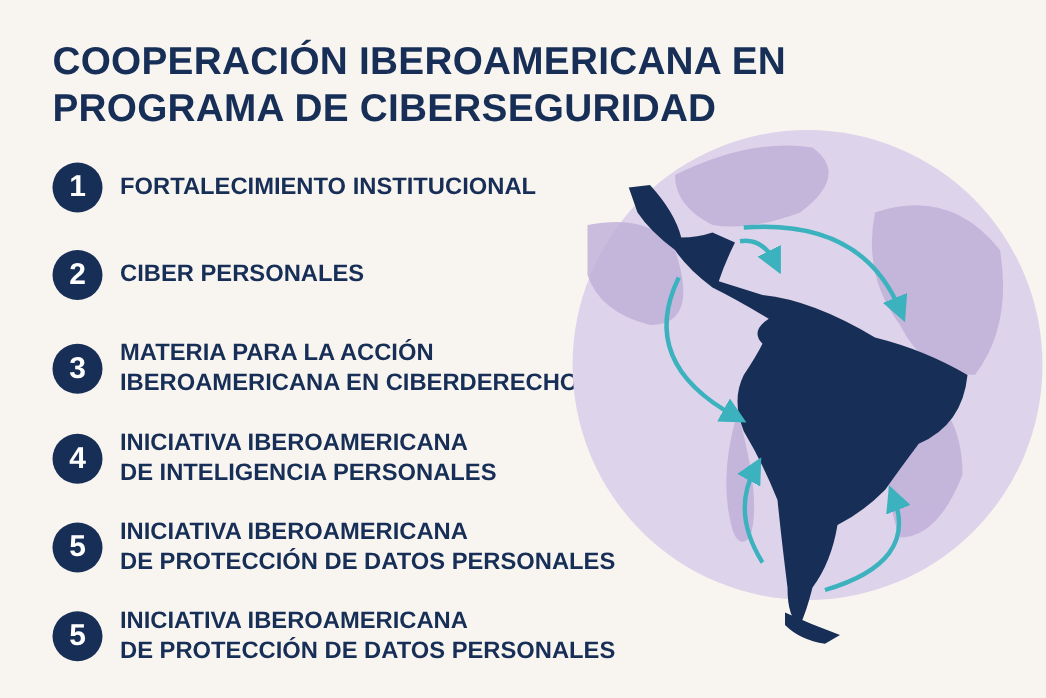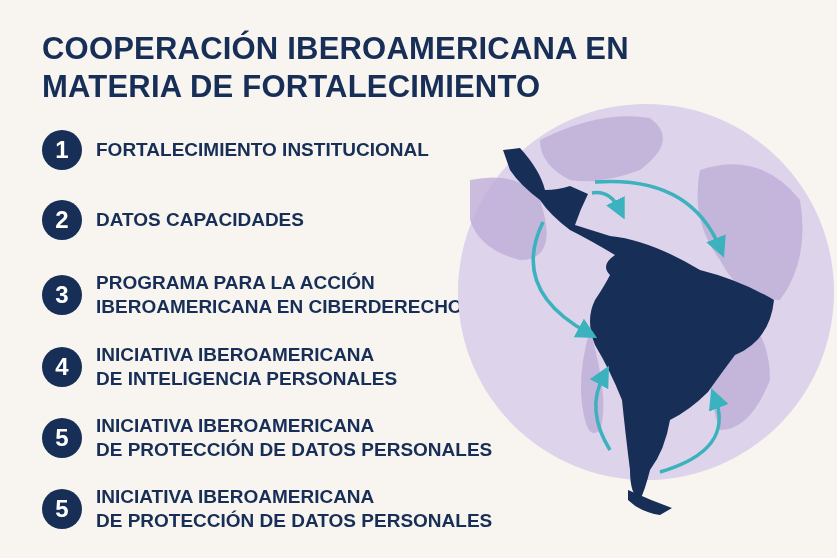--- a/index.html
+++ b/index.html
@@ -10,40 +10,40 @@
   .item { position:absolute; left:0; display:flex; align-items:center; }
   .num { width:40px; height:40px; border-radius:50%; background:#172e57; color:#fff; font-size:24px; font-weight:bold; display:flex; align-items:center; justify-content:center; flex-shrink:0; }
   .txt { margin-left:14px; font-size:19px; font-weight:bold; line-height:24px; white-space:nowrap; }
   .map { position:absolute; left:440px; top:90px; width:397px; height:468px; }
 </style>
 </head>
 <body>
 
 <div class="title">
   <div>COOPERACIÓN IBEROAMERICANA EN</div>
-  <div>MATERIA DE FORTALECIMIENTO</div>
+  <div>PROGRAMA DE CIBERSEGURIDAD</div>
 </div>
 
 <div class="list">
   <div class="item" style="top:0px">
     <div class="num">1</div>
     <div class="txt">
         <div>FORTALECIMIENTO INSTITUCIONAL</div>
       </div>
   </div>
   <div class="item" style="top:70px">
     <div class="num">2</div>
     <div class="txt">
-        <div>DATOS CAPACIDADES</div>
+        <div>CIBER PERSONALES</div>
       </div>
   </div>
   <div class="item" style="top:141px">
     <div class="num">3</div>
     <div class="txt">
-        <div>PROGRAMA PARA LA ACCIÓN</div>
+        <div>MATERIA PARA LA ACCIÓN</div>
         <div>IBEROAMERICANA EN CIBERDERECHOS</div>
       </div>
   </div>
   <div class="item" style="top:213px">
     <div class="num">4</div>
     <div class="txt">
         <div>INICIATIVA IBEROAMERICANA</div>
         <div>DE INTELIGENCIA PERSONALES</div>
       </div>
   </div>

